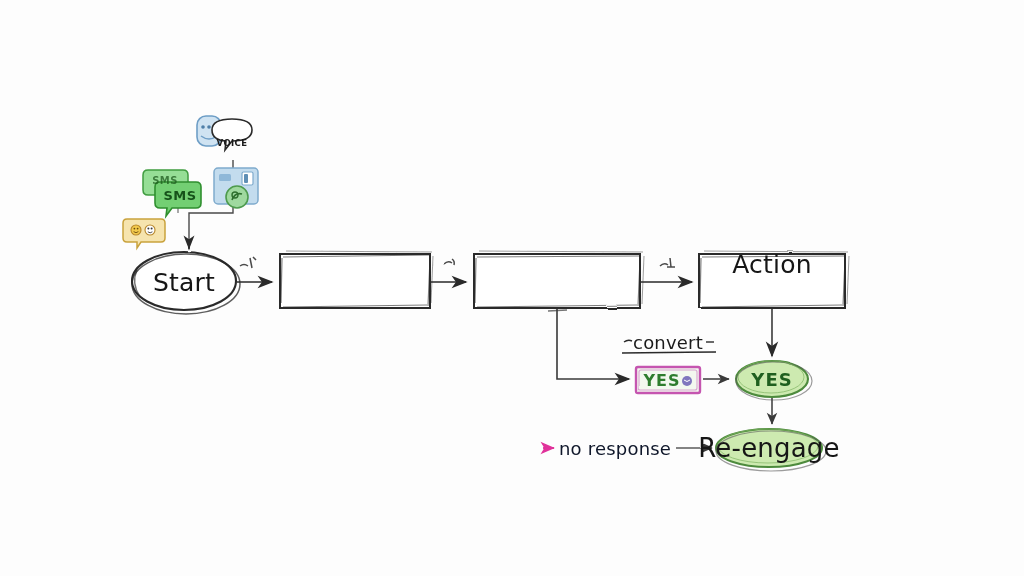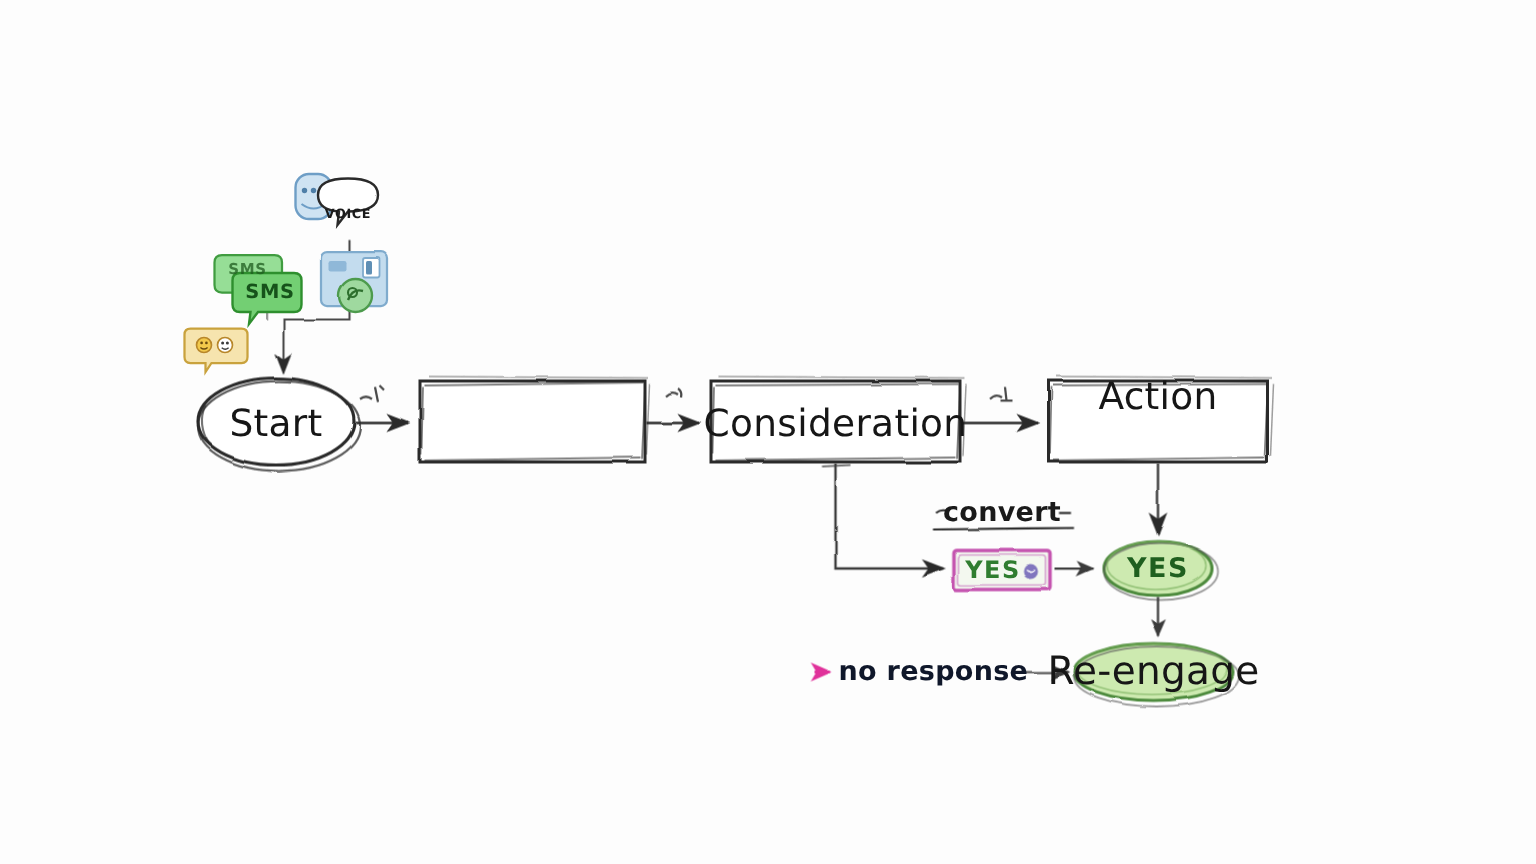--- a/index.html
+++ b/index.html
@@ -22,21 +22,20 @@
     width: 1024px;
     height: 576px;
   }
   .lbl {
     position: absolute;
     white-space: nowrap;
     color: #1a1a1a;
     font-family: "DejaVu Sans", sans-serif;
     letter-spacing: 0.2px;
     user-select: none;
-    font-weight: bold;
   }
   .node-label {
     font-size: 25px;
     font-weight: 400;
     transform: translate(-50%, -50%);
     color: #161616;
   }
   .node-label.small { font-size: 20px; }
   .yes-box-label {
     font-size: 16px;
@@ -232,21 +231,20 @@
         <circle cx="148.4" cy="228.6" r="1" fill="#3a3a3a"></circle>
         <circle cx="151.6" cy="228.6" r="1" fill="#3a3a3a"></circle>
         <path d="M147.8,231.8 q2.4,2 4.6,0" stroke="#3a3a3a" stroke-width="0.9" fill="none"></path>
       </g>
     </g>
   </svg>
 
   <div class="lbl node-label" style="left:184px; top:282px;">Start</div>
 
 
-  <div class="lbl node-label" style="left:557px; top:282px;">Consideration</div>
 
   <div class="lbl node-label" style="left:772px; top:264px;">Action</div>
 
   <div class="lbl yes-box-label" style="left:662px; top:380px;">YES</div>
 
   <div class="lbl yes-ell-label" style="left:772px; top:379px;">YES</div>
 
   <div class="lbl node-label small" style="left:769px; top:448px; font-size:26px;">Re-engage</div>
 
   <div class="lbl" style="left:668px; top:342px; font-size:18px; transform:translate(-50%,-50%);">convert</div>

